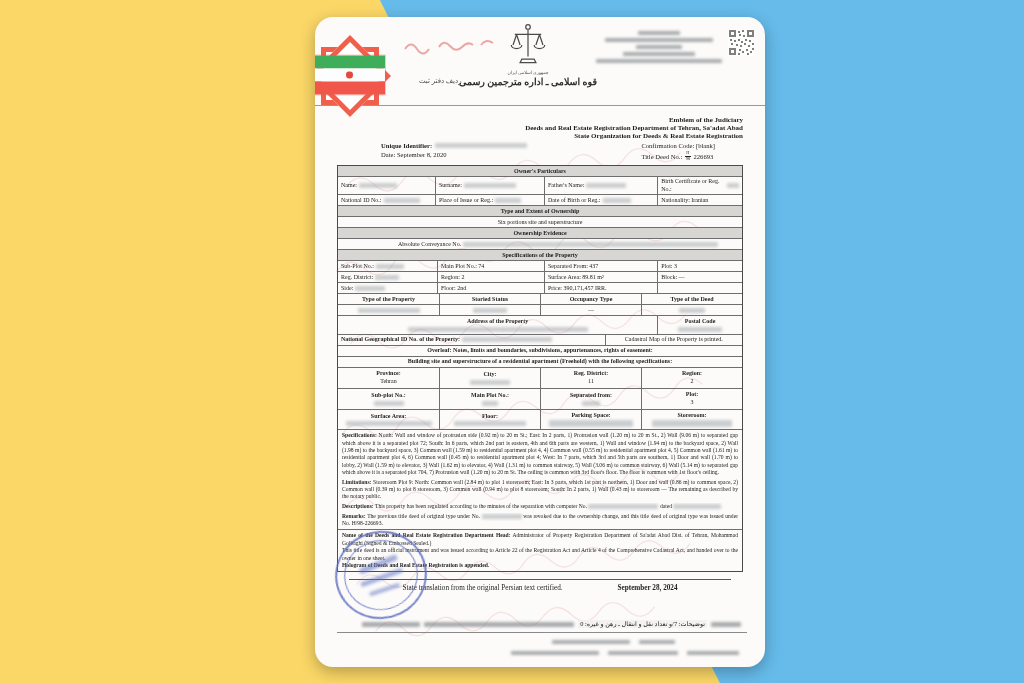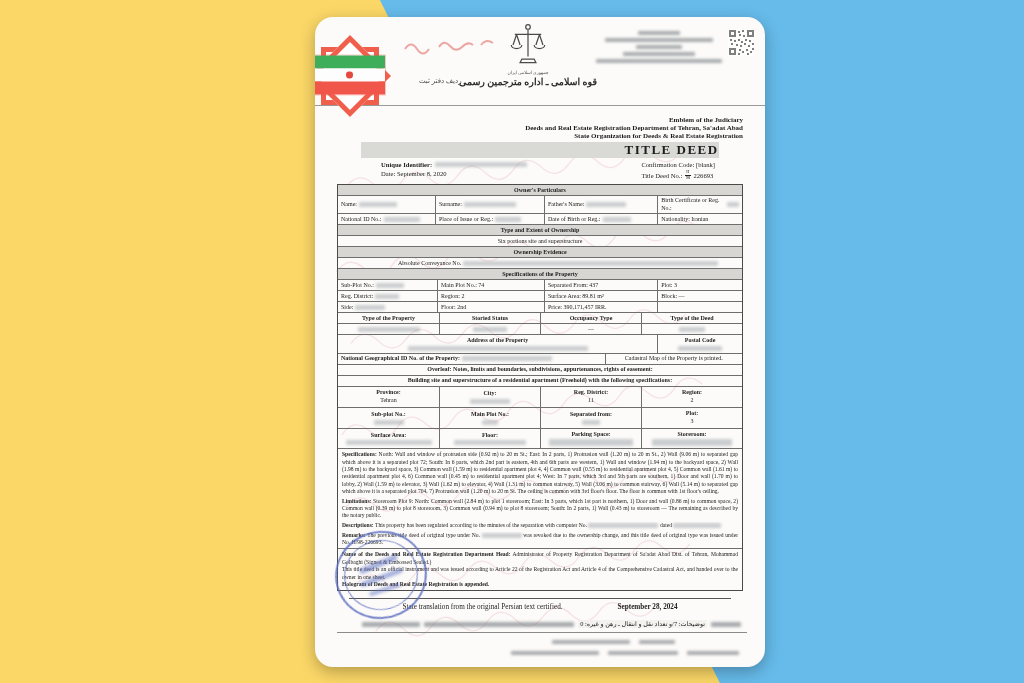--- a/index.html
+++ b/index.html
@@ -181,23 +181,20 @@
       </svg>
     </div>
   </div>
 
   <div class="bodywrap">
 
     <div class="lh">
       <div class="l1">Emblem of the Judiciary</div>
       <div class="l1">Deeds and Real Estate Registration Department of Tehran, Sa'adat Abad</div>
       <div class="l1">State Organization for Deeds &amp; Real Estate Registration</div>
-      <div class="titlebar">
-        <div class="title">TITLE DEED</div>
-      </div>
     </div>
 
     <div class="meta">
       <div class="mcol">
         <div class="mrow">
           <span class="bold">Unique Identifier:</span>
           <span class="blur" style="width:92px"></span>
         </div>
         <div class="mrow">
           <span>Date: September 8, 2020</span>

